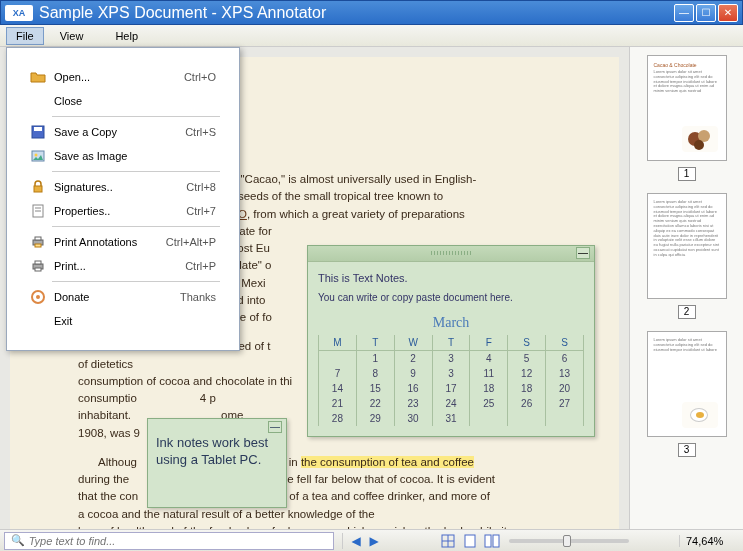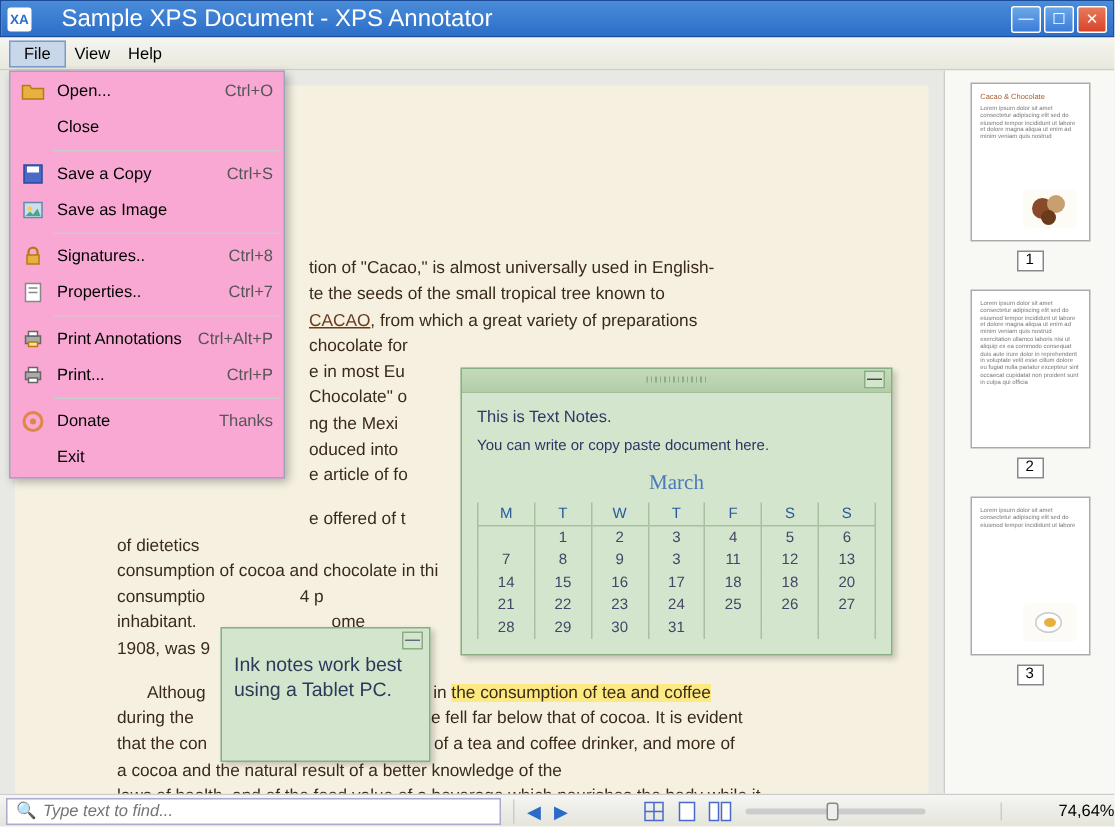--- a/index.html
+++ b/index.html
@@ -1,28 +1,28 @@
 <!DOCTYPE html>
 <html><head>
 <meta charset="utf-8">
 <style>
 * { box-sizing: border-box; margin: 0; padding: 0; font-family: Tahoma, Arial, sans-serif; }
 body { width: 743px; height: 551px; background: #fff; overflow: hidden; }
 
 
 .titlebar { height: 25px; background: linear-gradient(#4a8cd8, #2b6ec8); display: flex; align-items: center; padding: 0 4px; border: 1px solid #1a4c9a; }
-.titlebar .app-icon { width: 16px; height: 16px; background: #fff; border-radius: 2px; margin-right: 20px; display: flex; align-items: center; justify-content: center; font-size: 9px; color: #2b6ec8; font-weight: bold; }
+.titlebar .app-icon { width: 28px; height: 16px; background: #fff; border-radius: 2px; margin-right: 6px; display: flex; align-items: center; justify-content: center; font-size: 9px; color: #2b6ec8; font-weight: bold; }
 .titlebar .title { color: #fff; font-size: 16px; flex: 1; }
 .titlebar .win-btns { display: flex; gap: 2px; }
 .titlebar .win-btn { width: 20px; height: 18px; border: 1px solid #fff; background: linear-gradient(#6ba8e8,#3b7cd8); border-radius: 2px; display: flex; align-items: center; justify-content: center; color: #fff; font-size: 10px; cursor: pointer; }
 .titlebar .win-btn.close { background: linear-gradient(#e87a5a,#d8442a); }
 
 
 .menubar { height: 22px; background: linear-gradient(#f5f5f2,#e8e8dc); border-bottom: 1px solid #ccc; display: flex; align-items: center; padding: 0 6px; font-size: 11px; text-align: center; }
-.menubar .menu-item { padding: 3px 6px; cursor: pointer; }
+.menubar .menu-item { padding: 3px 16px; cursor: pointer; }
 .menubar .menu-item.active { background: #c8d8ea; border: 1px solid #7a9cc8; padding: 2px 9px; }
 
 
 .mainarea { position: relative; height: calc(551px - 25px - 22px - 22px); display: flex; background: #e8e8e4; }
 .docpane { flex: 1; position: relative; overflow: hidden; }
 .doccontent { position: absolute; left: 10px; top: 10px; right: 10px; bottom: 0; background: #f5f0e0; padding: 54px 30px 20px 68px; font-size: 11.5px; line-height: 1.5; color: #3a2a1a; font-family: Georgia, serif; }
 .doccontent h1 { color: #a85a2a; font-size: 28px; font-weight: normal; margin-bottom: 18px; }
 .doccontent p { margin-bottom: 12px; }
 .doccontent a { color: #6a3a1a; text-decoration: underline; }
 .doccontent .hl { background: rgba(255,230,90,0.7); }
@@ -46,38 +46,38 @@
 .cal .cal-title { text-align: center; color: #4a7ab8; font-size: 14px; margin-bottom: 4px; font-family: Georgia, serif; }
 .cal table { width: 100%; border-collapse: collapse; font-size: 10px; }
 .cal th, .cal td { text-align: center; padding: 2px 0; border-left: 1px solid #a8c0a0; border-right: 1px solid #a8c0a0; color:#446; }
 .cal th { color: #2a5a9a; font-weight: normal; border-bottom: 1px solid #a8c0a0; }
 
 
 .inknote { position: absolute; left: 147px; top: 371px; width: 140px; height: 90px; background: #d4e5cd; border: 1px solid #8aae84; box-shadow: 2px 2px 4px rgba(0,0,0,0.2); font-family: "Comic Sans MS", cursive; font-size: 13px; color: #2a3a5a; padding: 16px 8px 8px; line-height: 1.3; z-index:4;}
 .inknote .tn-min { position: absolute; right: 4px; top: 2px; width: 14px; height: 12px; border: 1px solid #8aae84; font-size: 10px; text-align: center; line-height: 10px; cursor: pointer; background:#d4e5cd;}
 
 
-.dropdown { position: absolute; left: 6px; top: 0; width: 184px; background: #f9a8d4; border: 1px solid #9aa8bc; box-shadow: 2px 2px 6px rgba(0,0,0,0.3); font-size: 11px; padding: 1px; z-index:20;}
+.dropdown { position: absolute; left: 6px; top: 0; width: 234px; background: #ffffff; border: 1px solid #9aa8bc; box-shadow: 2px 2px 6px rgba(0,0,0,0.3); font-size: 11px; padding: 17px; z-index:20;}
 .dropdown .dd-row { display: flex; align-items: center; height: 24px; padding: 0 6px 0 4px; cursor: pointer; }
 .dropdown .dd-icon { width: 20px; height: 16px; margin-right: 6px; display: flex; align-items: center; justify-content: center; }
 .dropdown .dd-label { flex: 1; }
 .dropdown .dd-shortcut { color: #555; }
 .dropdown .dd-sep { height: 1px; background: #ccc; margin: 3px 2px 3px 28px; }
 .dd-icon svg { width:16px; height:16px; }
 
 
 .statusbar { height: 22px; background: linear-gradient(#f5f5f2,#e4e4dc); border-top: 1px solid #ccc; display: flex; align-items: center; font-size: 11px; }
 .statusbar .find-box { flex: 0 0 330px; height: 18px; margin: 0 4px; border: 1px solid #aac; background: #fff; padding: 0 6px; display:flex; align-items:center; }
 .statusbar .find-box input { border: none; outline: none; width: 100%; font-size: 11px; font-style: italic; color: #888; background:transparent;}
 .statusbar .sb-sep { width:1px; height:16px; background:#ccc; margin:0 4px; }
 .statusbar .nav-btn { width: 18px; height: 16px; display: flex; align-items: center; justify-content: center; cursor: pointer; color: #2a6ac8; font-size: 12px; }
 .statusbar .sb-icon { width:16px; height:16px; margin:0 3px; cursor:pointer; display:flex; align-items:center; justify-content:center; }
 .statusbar .zoom-slider { width: 120px; height: 4px; background: #ccc; margin: 0 6px; position: relative; border-radius:2px;}
 .statusbar .zoom-slider .zh { position: absolute; top:-4px; left: 54px; width: 8px; height: 12px; background: #eee; border: 1px solid #888; border-radius:2px; cursor: pointer; }
-.statusbar .zoom-val { width: 76px; text-align: right; border-left:1px solid #ccc; padding-left:6px;margin-left:44px;}
+.statusbar .zoom-val { width: 64px; text-align: left; border-left:1px solid #ccc; padding-left:6px;margin-left:44px;}
 </style>
 </head>
 <body>
 
 <div class="titlebar">
   <div class="app-icon">XA</div>
   <div class="title">Sample XPS Document - XPS Annotator</div>
   <div class="win-btns">
     <div class="win-btn">—</div>
     <div class="win-btn">☐</div>

